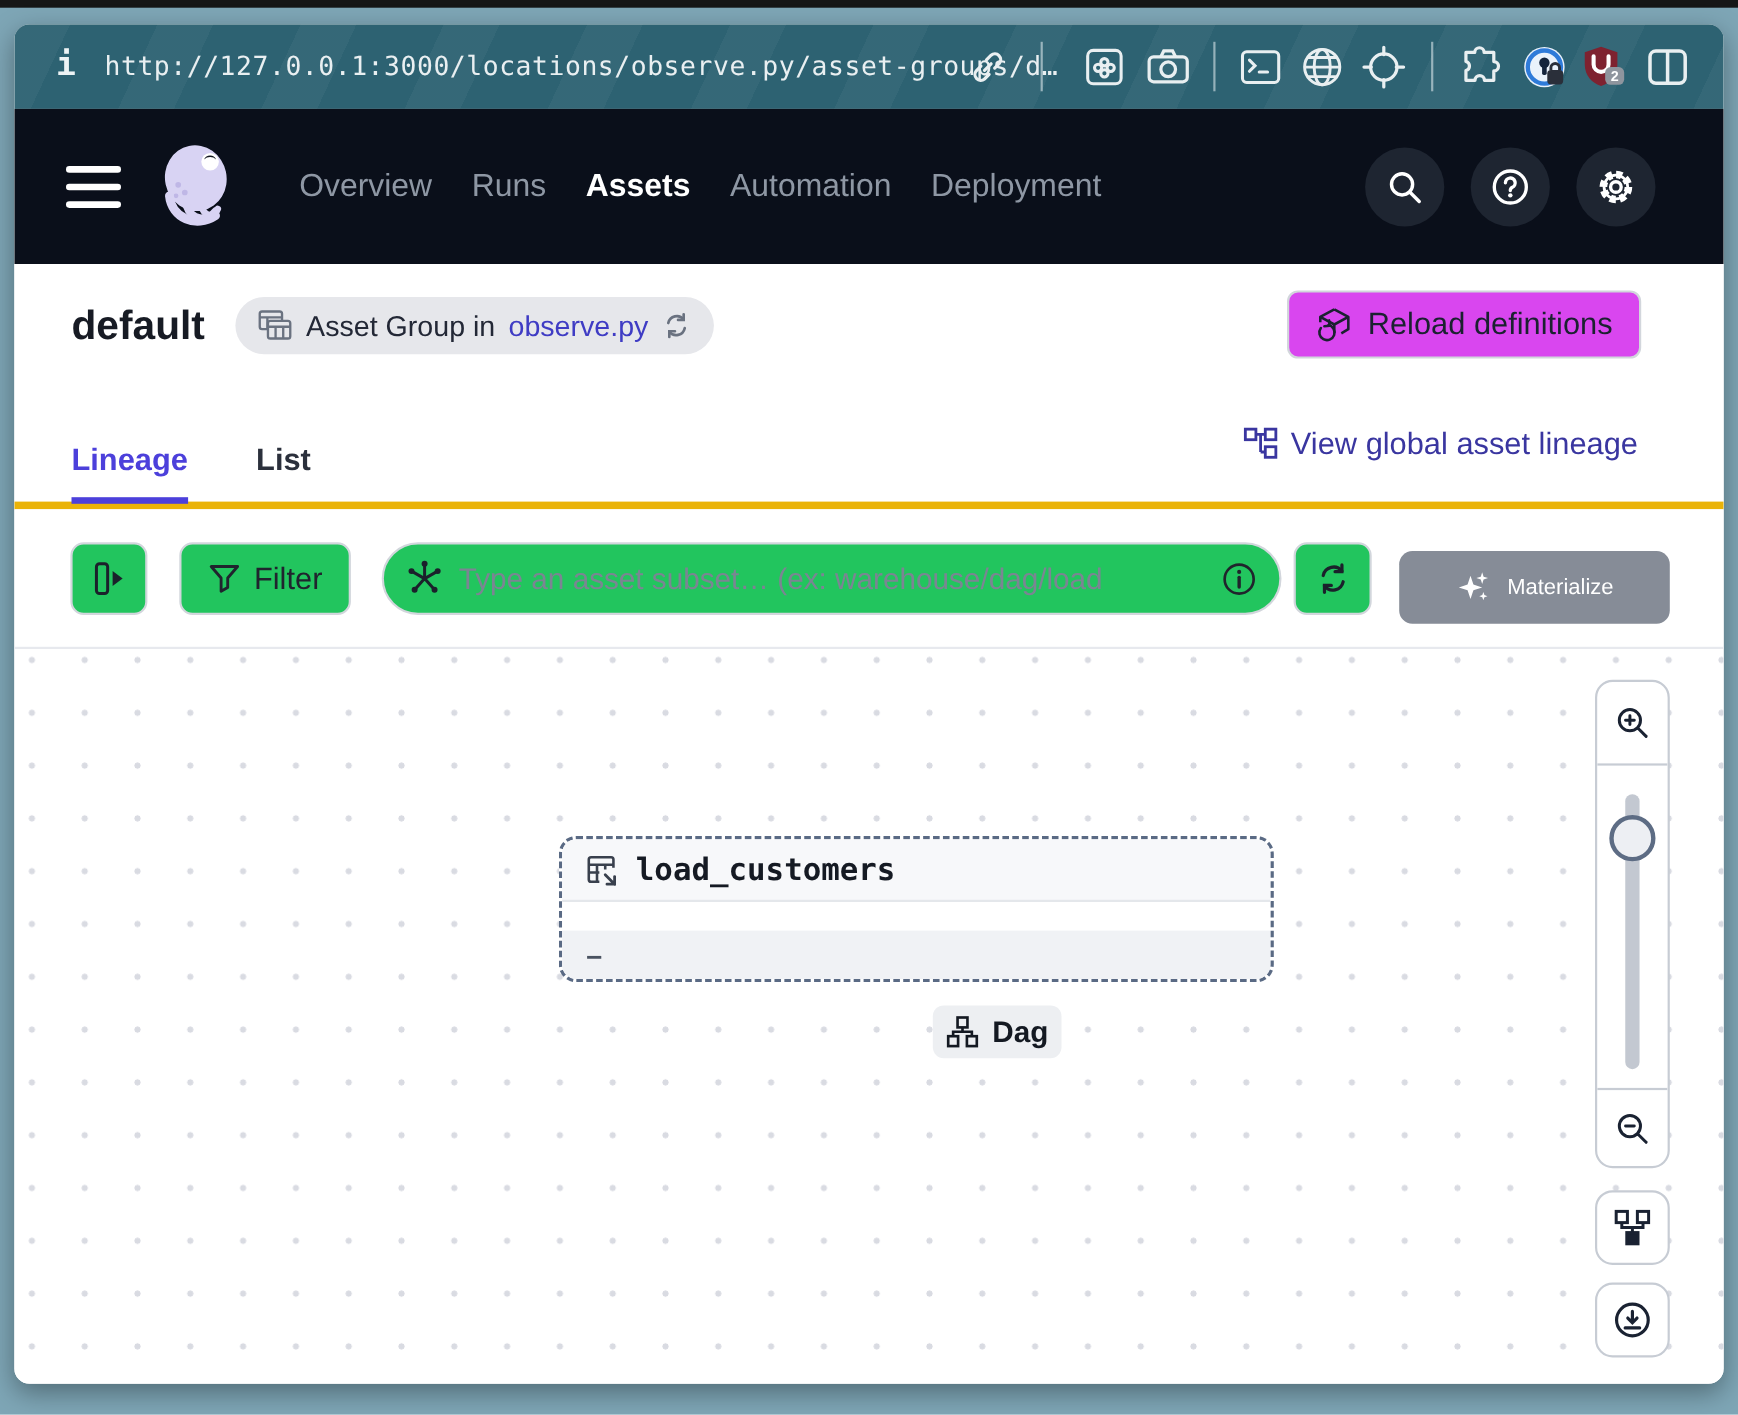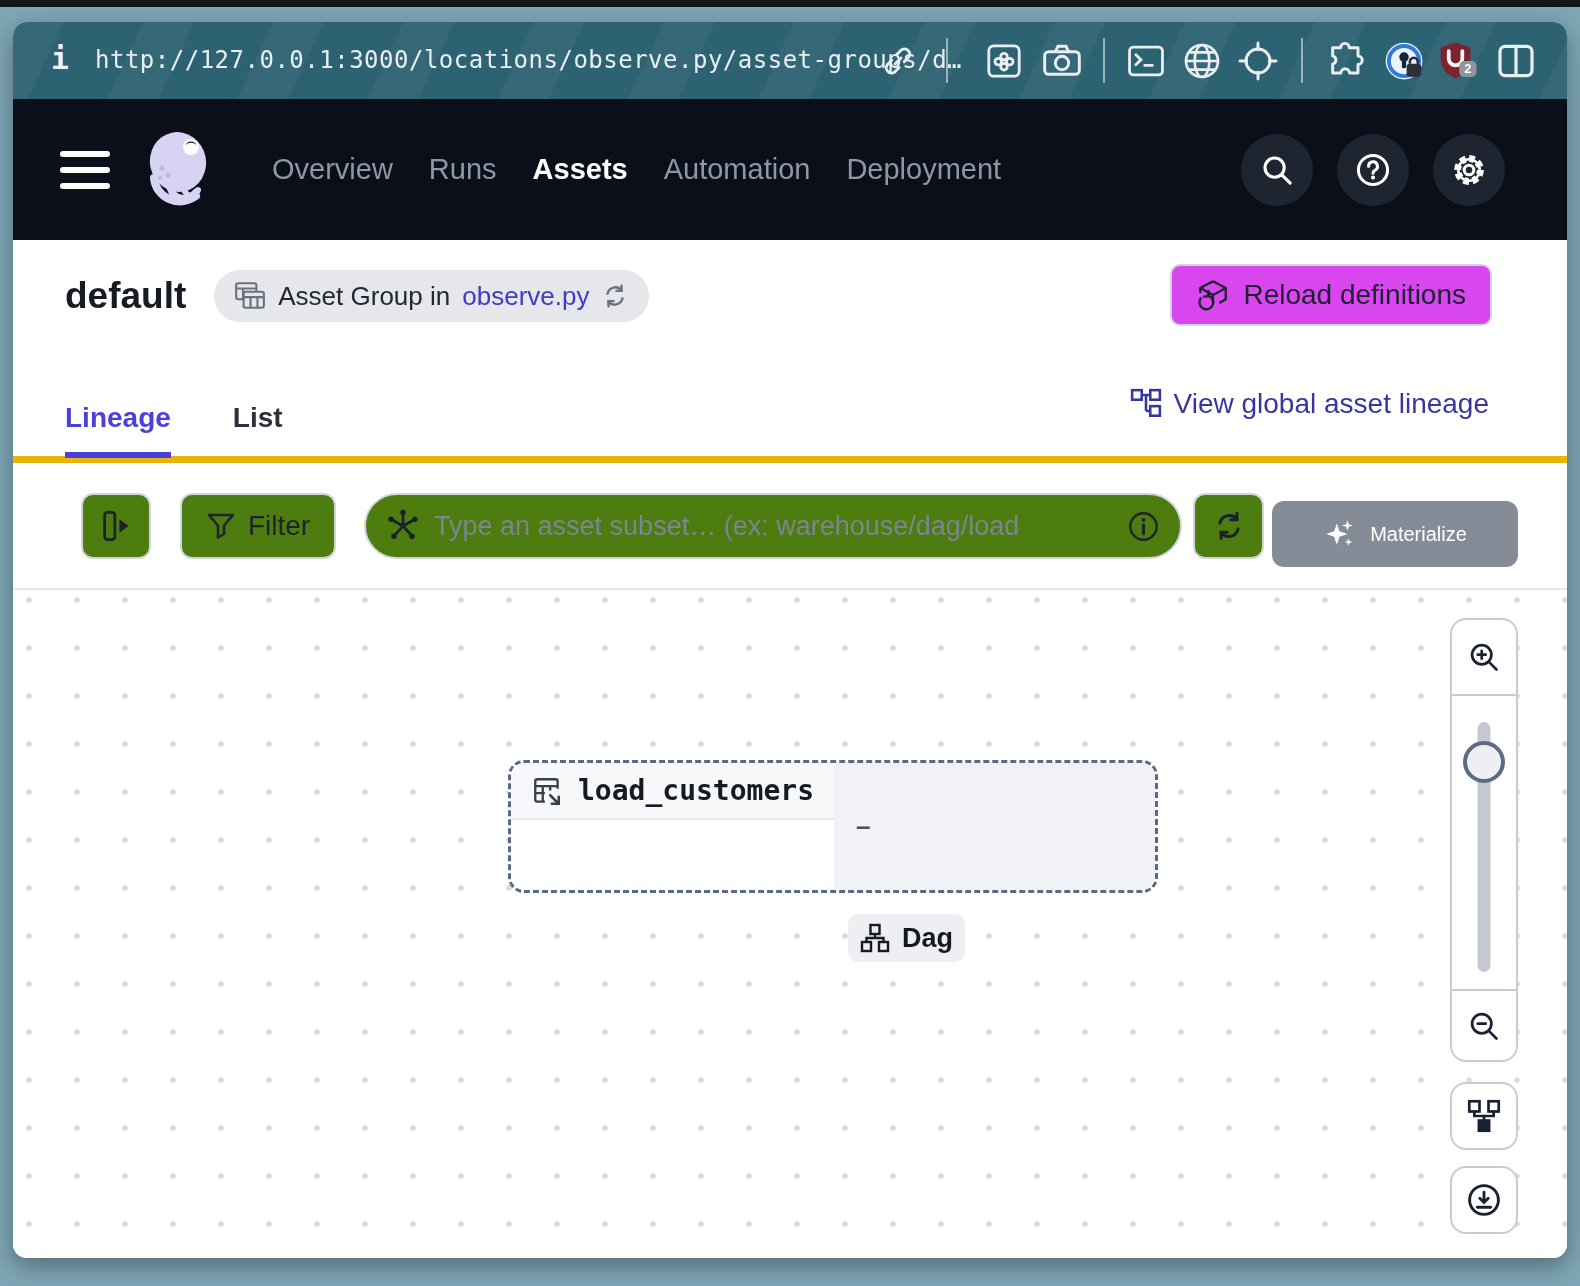--- a/index.html
+++ b/index.html
@@ -37,36 +37,36 @@
   .reload-btn { position:absolute; right:75px; top:24px; height:62px; border:2px solid #D2D6DC; border-radius:10px; background:#d946ef;
                 display:flex; align-items:center; gap:13px; padding:0 24px; font-size:28px; color:#1B2130; cursor:pointer; }
   .tabs { position:absolute; left:52px; bottom:0; display:flex; gap:62px; }
   .tab { font-size:28px; font-weight:600; padding-bottom:22px; position:relative; cursor:pointer; color:#2B303C; }
   .tab.active { color:#4C40DB; }
   .tab.active::after { content:""; position:absolute; left:0; right:0; bottom:-2px; height:6px; background:#4C40DB; }
   .global-link { position:absolute; right:78px; bottom:36px; display:flex; align-items:center; gap:12px; color:#3A36A0; font-size:28px; cursor:pointer; }
 
   
   .filter-bar { height:127px; flex:0 0 127px; background:#fff; position:relative; border-bottom:2px solid #E7E9EE; }
-  .fb { position:absolute; top:30px; height:66px; border:2px solid #D2D6DC; border-radius:12px; background:#4d7c0f; display:flex; align-items:center; justify-content:center; cursor:pointer; color:#1B212B;margin-left:17px; }
+  .fb { position:absolute; top:30px; height:66px; border:2px solid #D2D6DC; border-radius:12px; background:#22c55e; display:flex; align-items:center; justify-content:center; cursor:pointer; color:#1B212B; }
   .panel-btn { left:51px; width:70px; }
   .filter-btn { left:150px; width:156px; gap:12px; font-size:28px; color:#20242E; }
   .search-box { left:334px; width:818px; border-radius:33px; justify-content:flex-start; padding:0 20px; gap:14px; cursor:text; }
   .search-box input { flex:1; border:none; outline:none; background:transparent; font-size:27px; color:#20242E; font-family:"Liberation Sans", sans-serif; }
   .search-box input::placeholder { color:#7B8593; opacity:1; }
   .refresh-btn { left:1163px; width:71px; }
   .materialize-btn { position:absolute; left:1259px; top:38px; width:246px; height:66px; border-radius:12px; background:#868C97;
                      display:flex; align-items:center; justify-content:center; gap:13px; color:#fff; font-size:20px; font-weight:500; cursor:pointer; }
 
   
   .canvas { flex:1; position:relative; background:#fff;
             background-image:radial-gradient(circle, #D9DBE2 2.6px, rgba(217,219,226,0) 3px);
             background-size:48px 48px; background-position:-8px -14px; }
   .asset-node { position:absolute; left:495px; top:170px; width:650px; height:133px; border:3px dashed #5A6A84; border-radius:16px;
-                background:#fff; overflow:hidden; display:flex; cursor:pointer; }
+                background:#fff; overflow:hidden; display:flex; flex-direction:column; cursor:pointer; }
   .node-header { height:57px; background:#F7F8FA; border-bottom:2px solid #E4E7EB; display:flex; align-items:center; padding:0 20px; gap:15px; }
   .node-name { font:bold 28px "DejaVu Sans Mono", monospace; color:#151A23; }
   .node-mid { height:26px; background:#fff; }
   .node-bottom { flex:1; background:#F0F2F5; display:flex; align-items:center; padding:0 22px; font-size:26px; font-weight:bold; color:#4A5361; }
   .tag-row { position:absolute; top:324px; left:835px; display:flex; gap:28px; }
   .tag { height:48px; border-radius:10px; background:#EDEFF2; display:flex; align-items:center; gap:12px; padding:0 12px;
          font-size:27px; font-weight:600; color:#141922; cursor:pointer; }
 
   
   .zoom-ctl { position:absolute; left:1437px; top:28px; width:68px; height:444px; background:#fff; border:2px solid #C7CCD4; border-radius:16px;

